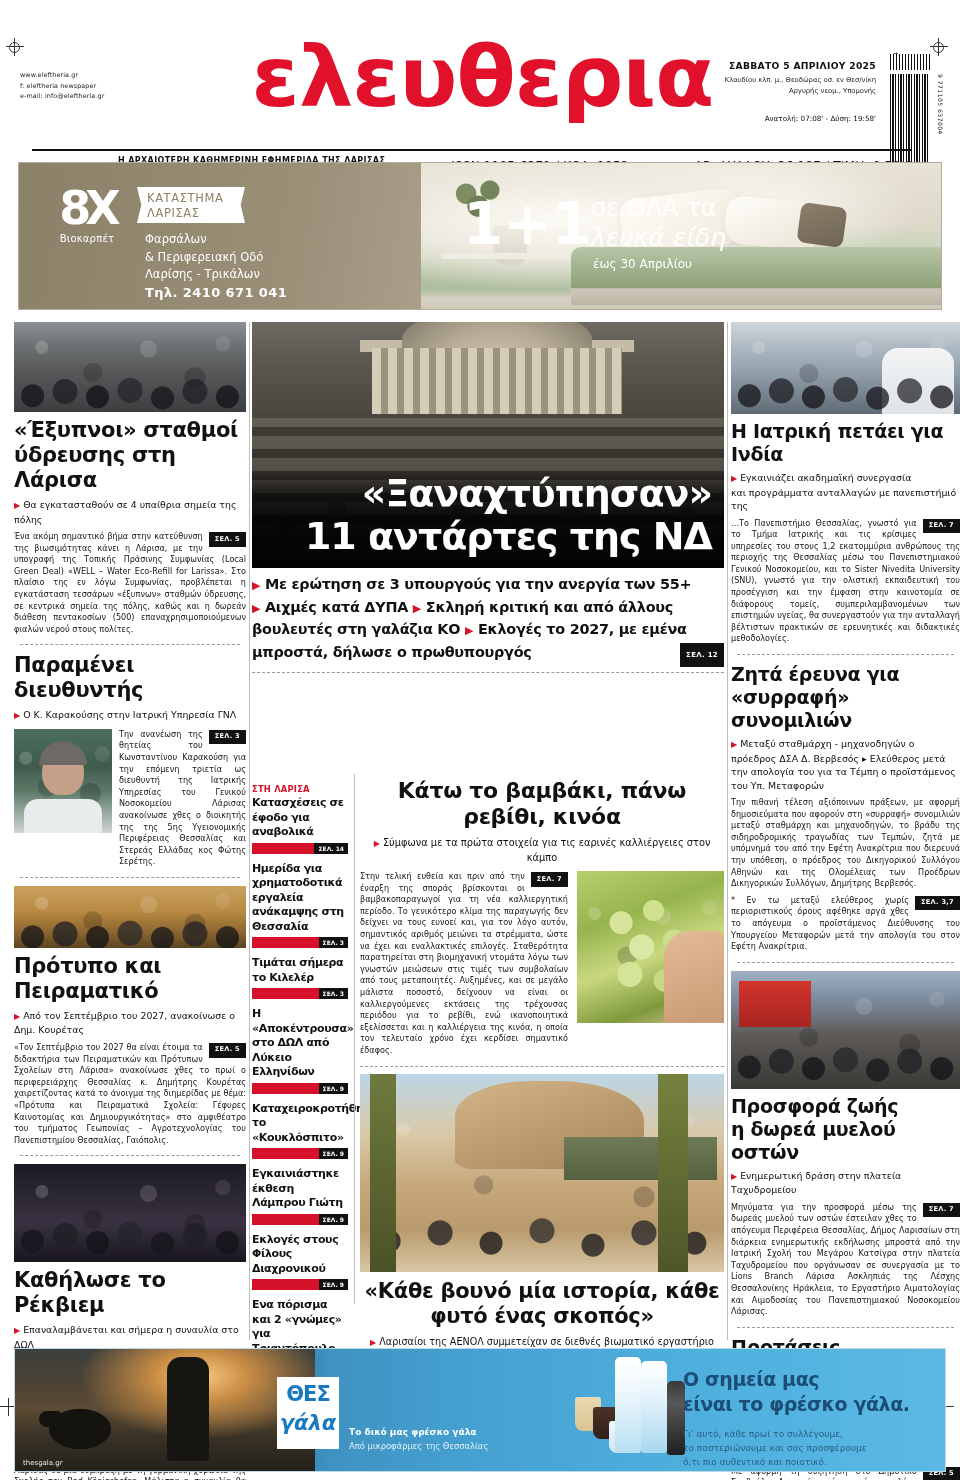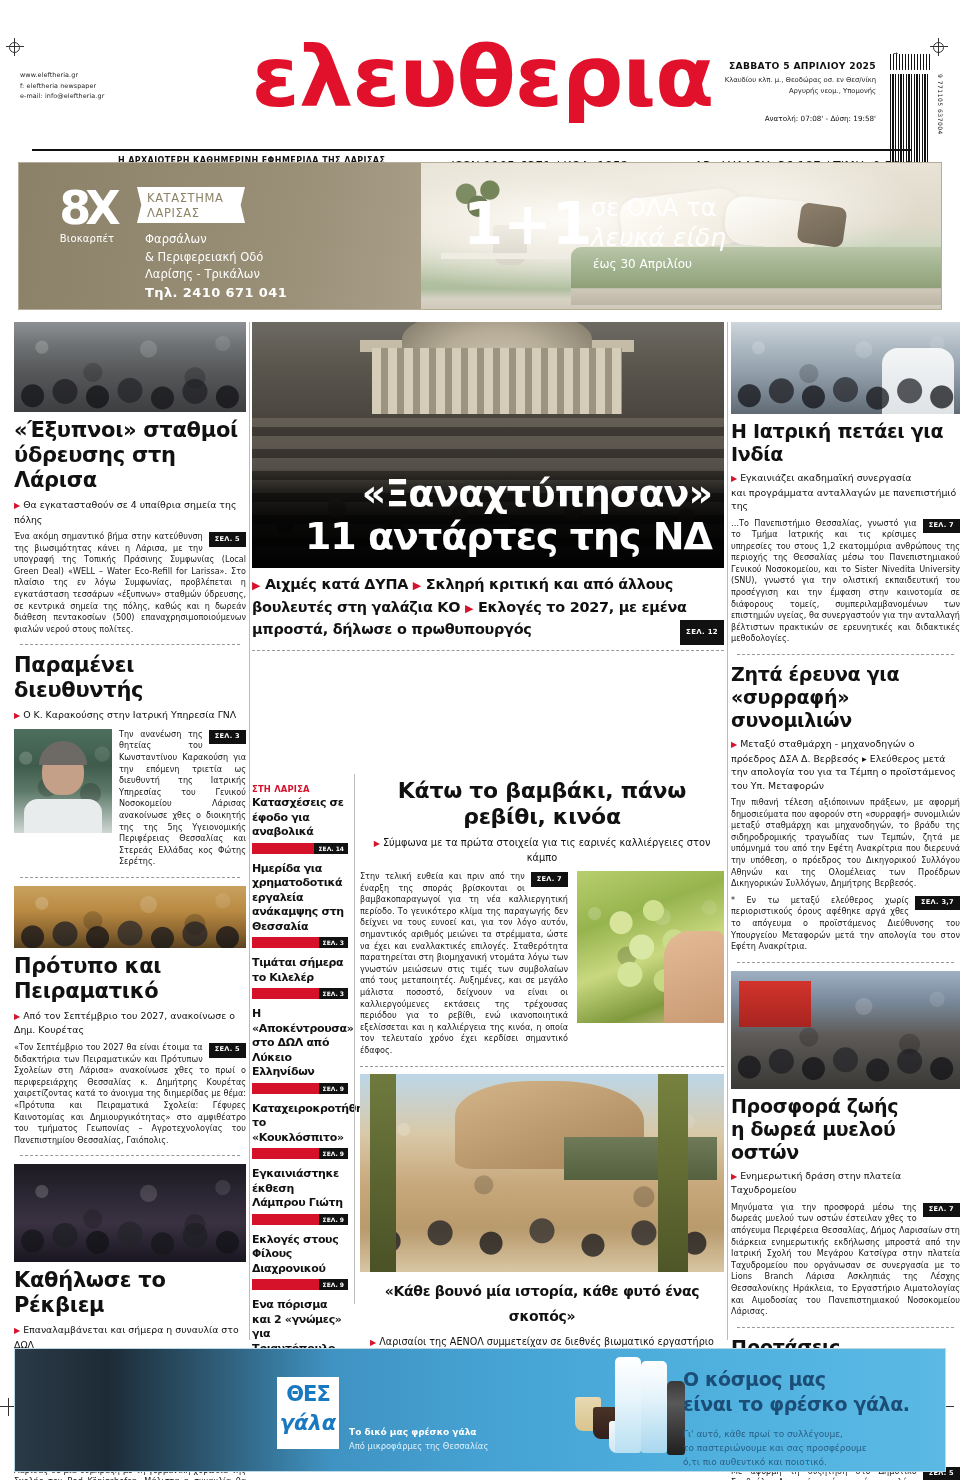--- a/index.html
+++ b/index.html
@@ -399,20 +399,21 @@
         <div class="parl-seats"></div>
         <div class="parl-heads"></div>
 
         <div class="main-title-wrap">
           <div class="main-t1">«Ξαναχτύπησαν»</div>
           <div class="main-t2">11 αντάρτες της ΝΔ</div>
         </div>
       </div>
 
       <div class="main-subs">
+        <div><span class="ar">▶</span> <span>Με ερώτηση σε 3 υπουργούς για την ανεργία των 55+</span></div>
         <div><span class="ar">▶</span> <span>Αιχμές κατά ΔΥΠΑ</span> <span class="ar">▶</span> <span>Σκληρή κριτική και από άλλους βουλευτές στη γαλάζια ΚΟ</span> <span class="ar">▶</span> <span>Εκλογές το 2027, με εμένα μπροστά, δήλωσε ο πρωθυπουργός</span><span class="pgref">ΣΕΛ. 12</span></div>
       </div>
 
       <div class="dashrule" style="margin-left:0;margin-right:0;margin-top:10px;"></div>
 
       <div class="larisa-col">
         <div class="larisa-label">ΣΤΗ ΛΑΡΙΣΑ</div>
 
         <div class="li-item">
           <div class="li-text">Κατασχέσεις σε έφοδο για αναβολικά</div>
@@ -492,21 +493,21 @@
         <div class="photo ph-jordan" style="height:198px;">
           <div class="ph-noise"></div>
           <div style="position:absolute;left:26%;top:4%;width:52%;height:44%;background:linear-gradient(160deg,#d3b488,#a8845a);border-radius:40% 46% 10% 10%;"></div>
           <div style="position:absolute;right:2%;top:32%;width:42%;height:22%;background:linear-gradient(180deg,#6e7a58,#55603f);"></div>
           <div class="ph-people" style="height:52%;"></div>
           <div style="position:absolute;left:10px;top:0;width:26px;height:198px;background:linear-gradient(180deg,#6f7a3e,#4a5226);"></div>
           <div style="position:absolute;right:36px;top:0;width:30px;height:198px;background:linear-gradient(180deg,#77823f,#4e5628);"></div>
         </div>
 
         <div style="margin-top:7px;">
-          <div class="hl" style="font-size:14px;line-height:25px;text-align:center;">«Κάθε βουνό μία ιστορία, κάθε φυτό ένας σκοπός»</div>
+          <div class="hl" style="font-size:21px;line-height:25px;text-align:center;">«Κάθε βουνό μία ιστορία, κάθε φυτό ένας σκοπός»</div>
           <div class="kicker" style="font-size:9.6px;text-align:center;margin-top:6px;"><span class="ar">▶</span> <span>Λαρισαίοι της ΑΕΝΟΛ συμμετείχαν σε διεθνές βιωματικό εργαστήριο στην Ιορδανία</span></div>
           <div style="display:flex;gap:11px;margin-top:6px;">
             <div class="body" style="margin-top:0;width:176px;flex:none;">Αντιπροσωπεία του Αναπτυξιακού Οργανισμού Τοπικής Αυτοδιοίκησης Νομού Λάρισας Α.Ε. – ΑΕΝΟΛ Α.Ε., στο πλαίσιο του Ευρωπαϊκού Προγράμματος Erasmus+ ΚΑ2 Youth Program με τίτλο : «PeakED: Environmental Involvement and</div>
             <div class="body" style="margin-top:0;width:176px;flex:none;"><span class="pgref">ΣΕΛ. 5</span><span>Education for young entrepreneurs and volunteers» συμμετείχε στο βιωματικό - ανοικτό εργαστήριο του PeakED που εξερεύνησε την πολιτιστική και περιβαλλοντική κληρονομιά των βουνών στην Ιορδανία.</span></div>
           </div>
         </div>
       </div>
     </div>
 
     <div class="col col-right">
@@ -553,39 +554,44 @@
       <div>
         <div class="hl h-md">Προτάσεις αρχιτεκτόνων</div>
         <div class="hl h-md">για την οδό Τάκη Τσόγκα</div>
         <div class="kicker"><span class="ar">▶</span> <span>Προτεραιότητα η εξασφάλιση θέσεων</span><br><span>στάθμευσης λένε</span></div>
         <div class="body"><span class="pgref">ΣΕΛ. 5</span><span>Με αφορμή τη συζήτηση στο Δημοτικό Συμβούλιο Λαρισαίων γύρω από τη μελέτη του ΣΒΑΚ και τον εσωτερικό δακτύλιο Τσόγκα, ο Σύλλογος Αρχιτεκτόνων Λάρισας επανέρχεται στις προτάσεις που κατέθεσε από την πρώτη στιγμή σχετικά με το θέμα αυτό, και συγκεκριμένα στη σχετική διαβούλευση το 2017.</span></div>
       </div>
     </div>
   </div>
 
   <div class="milkad">
+    <div class="milk-photo">
+      <div class="milk-cow"></div>
+      <div class="milk-person"></div>
+      <div class="milk-url">thesgala.gr</div>
+    </div>
 
     <div class="thes-logo">
       <div class="t1">ΘΕΣ</div>
       <div class="t2">γάλα</div>
     </div>
     <div class="thes-cap1">Το δικό μας φρέσκο γάλα</div>
     <div class="thes-cap2">Από μικροφάρμες της Θεσσαλίας</div>
 
     <div class="bottles">
       <div class="cupx c1"></div>
       <div class="cupx c2"></div>
       <div class="cupx c3"></div>
       <div class="bt b1"></div>
       <div class="bt b2"></div>
       <div class="bt b3"></div>
     </div>
 
     <div class="milk-right">
-      <div class="milk-h">Ο κόσμος μας</div>
+      <div class="milk-h">Ο σημεία μας</div>
       <div class="milk-h">είναι το φρέσκο γάλα.</div>
       <div class="milk-p">
         <div>Γι' αυτό, κάθε πρωί το συλλέγουμε,</div>
         <div>το παστεριώνουμε και σας προσφέρουμε</div>
         <div>ό,τι πιο αυθεντικό και ποιοτικό.</div>
       </div>
     </div>
   </div>
 
 </div>

